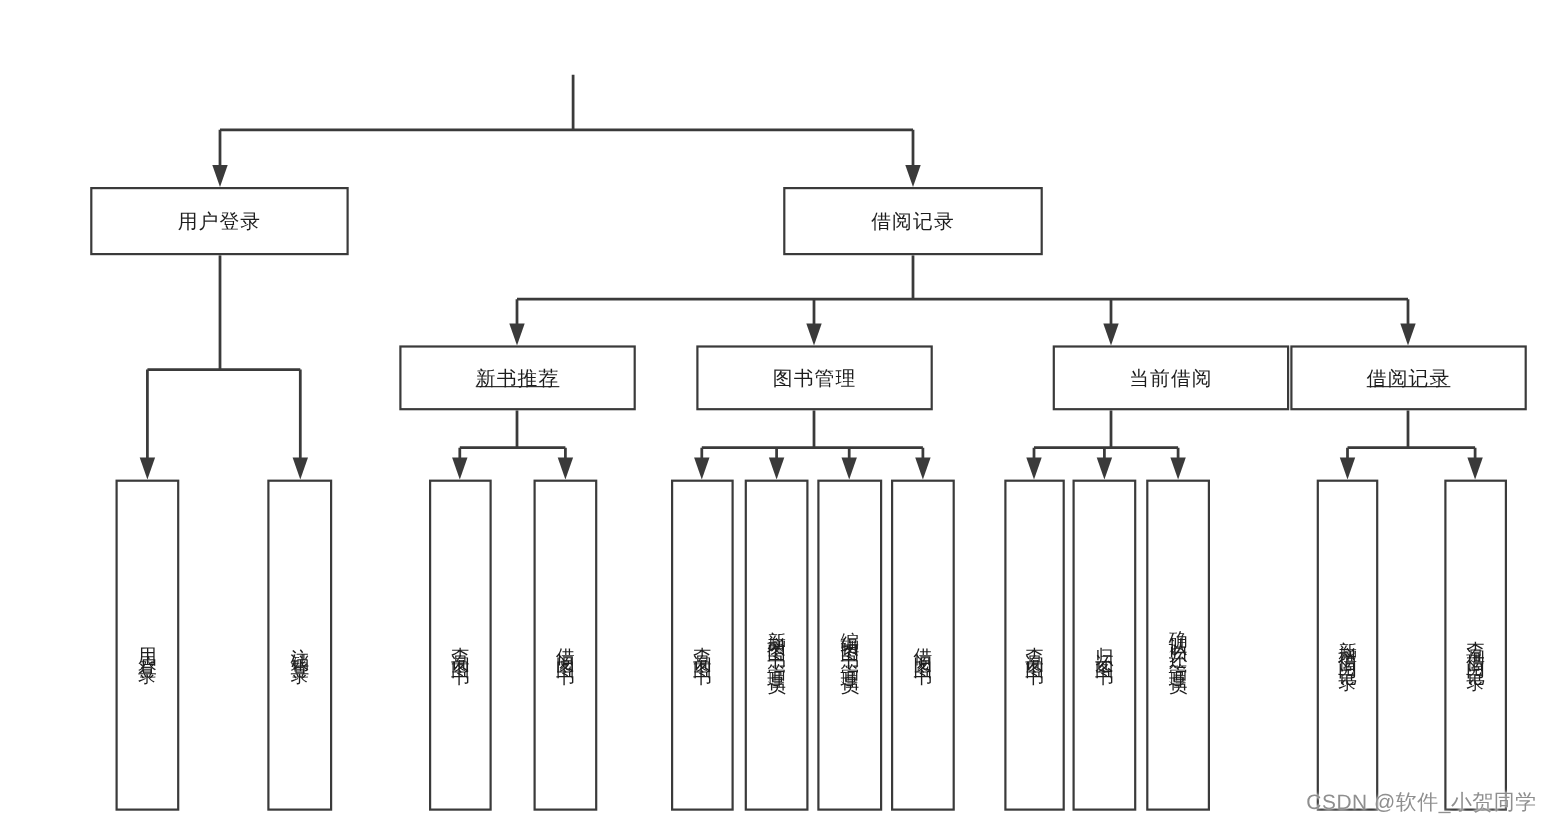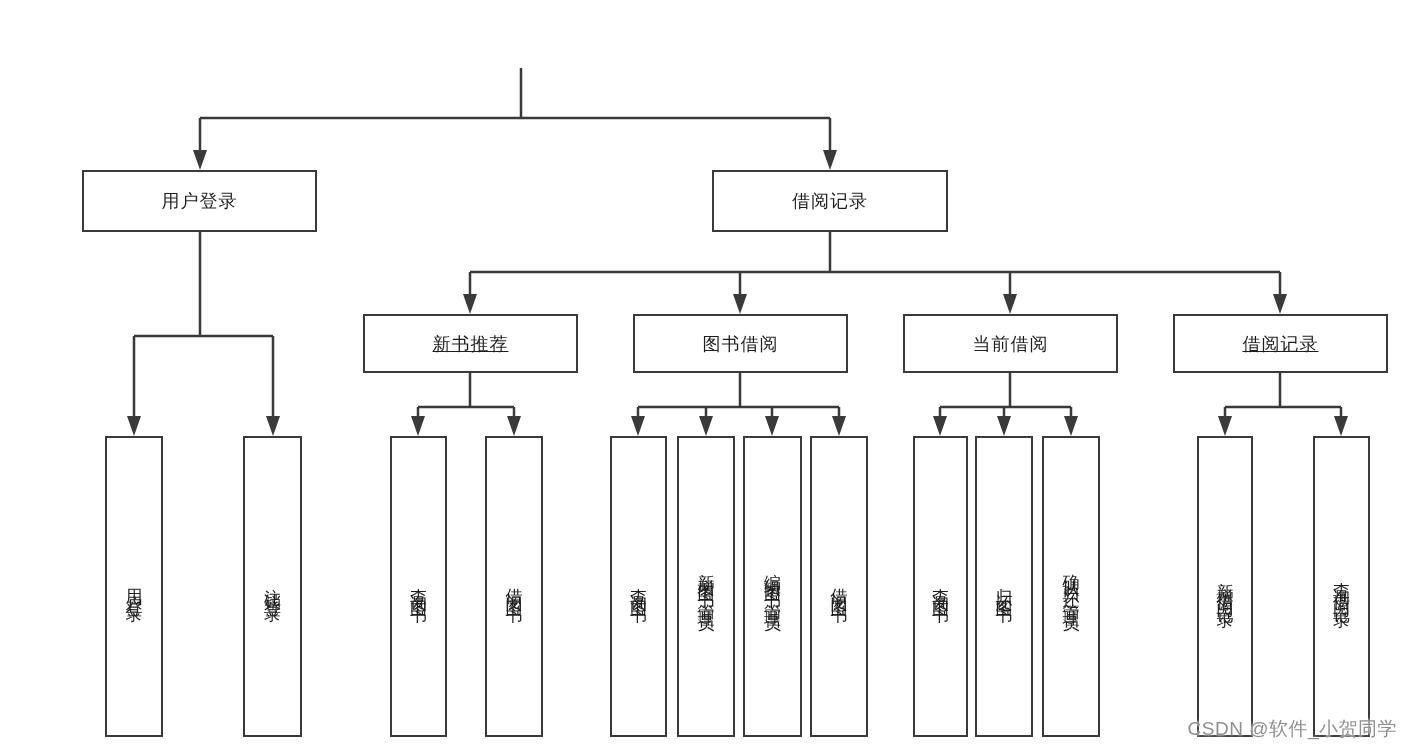--- a/index.html
+++ b/index.html
@@ -93,23 +93,23 @@
     <span class="label">用户登录</span>
   </div>
   <div class="box lvl" style="left:712px; top:170px; width:236px; height:62px;">
     <span class="label">借阅记录</span>
   </div>
 
   <div class="box lvl" style="left:363px; top:314px; width:215px; height:59px;text-decoration:underline;">
     <span class="label">新书推荐</span>
   </div>
   <div class="box lvl" style="left:633px; top:314px; width:215px; height:59px;">
-    <span class="label">图书借阅</span>
+    <span class="label">图书管理</span>
   </div>
-  <div class="box lvl" style="left:903px; top:314px; width:215px; height:59px;">
+  <div class="box lvl" style="left:957px; top:314px; width:215px; height:59px;">
     <span class="label">当前借阅</span>
   </div>
   <div class="box lvl" style="left:1173px; top:314px; width:215px; height:59px;text-decoration:underline;">
     <span class="label">借阅记录</span>
   </div>
 
   <div class="box leaf" style="left:105px; top:436px; width:58px; height:301px;">
     <span class="label">用户登录</span>
   </div>
   <div class="box leaf" style="left:243px; top:436px; width:59px; height:301px;">

